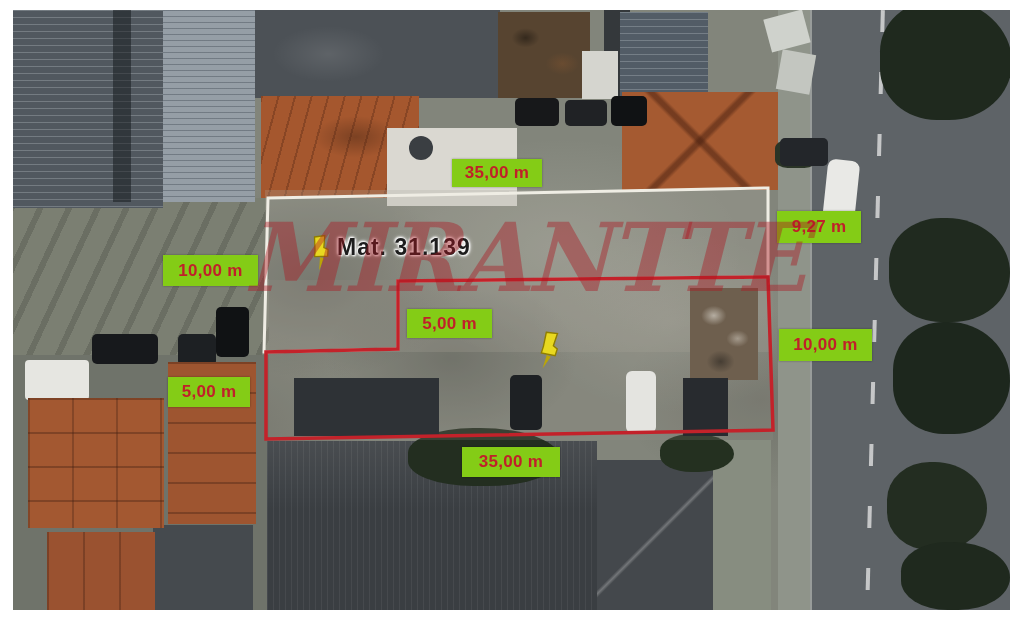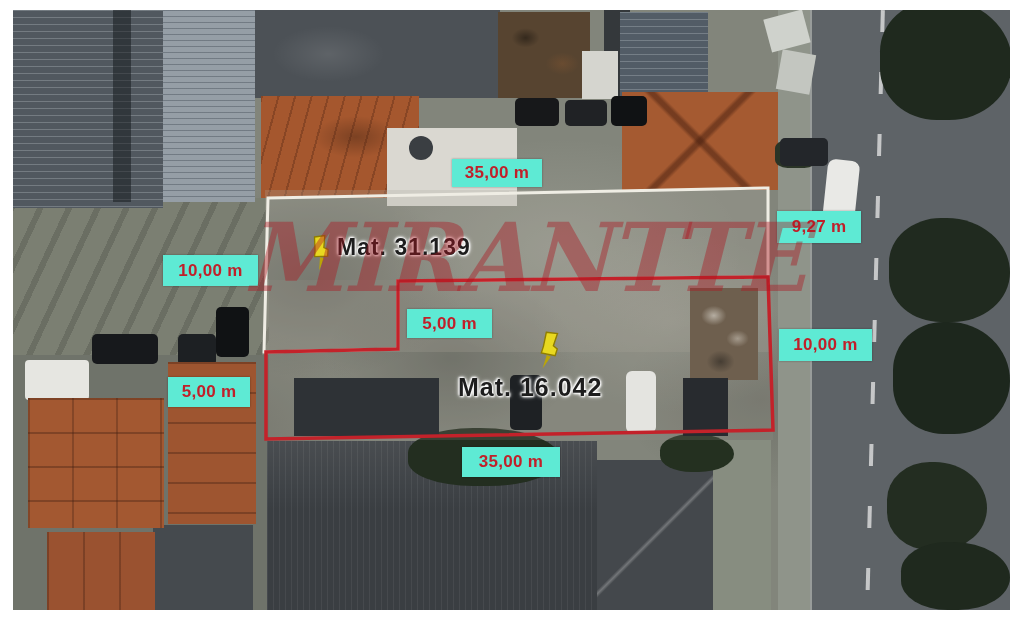--- a/index.html
+++ b/index.html
@@ -11,21 +11,21 @@
   
   .texture{left:0;top:0;width:100%;height:100%;
     background:
       radial-gradient(220px 140px at 30% 45%, rgba(40,42,38,.30), transparent 70%),
       radial-gradient(260px 160px at 55% 40%, rgba(230,228,218,.18), transparent 70%),
       radial-gradient(180px 120px at 44% 58%, rgba(30,32,30,.25), transparent 70%),
       radial-gradient(200px 130px at 66% 52%, rgba(235,232,222,.15), transparent 70%),
       radial-gradient(240px 150px at 20% 70%, rgba(45,48,42,.22), transparent 70%),
       radial-gradient(200px 130px at 75% 65%, rgba(40,40,36,.18), transparent 70%);}
   .ribs-h{background-image:repeating-linear-gradient(180deg, rgba(220,228,232,.25) 0 1px, transparent 1px 7px);}
-  .label{display:flex;align-items:center;justify-content:center;background:#5eead4;
+  .label{display:flex;align-items:center;justify-content:center;background:#84cc16;
          color:#c0202a;font-weight:bold;font-size:17px;letter-spacing:.3px;
          box-shadow:0 0 2px rgba(0,0,0,.35);}
   .matlabel{color:#1d1d1d;font-weight:bold;font-size:23px;letter-spacing:1px;white-space:nowrap;
             text-shadow:0 0 3px #ffffff,0 0 5px #ffffff,1px 1px 2px #ffffff,-1px -1px 2px #ffffff;}
   .car{border-radius:5px;}
   .tree{border-radius:45% 55% 50% 45%;}
   #watermark{left:228px;top:200px;font-family:"DejaVu Serif",serif;font-style:italic;
              font-weight:bold;font-size:95px;line-height:1;white-space:nowrap;
              color:rgba(172,24,34,.42);transform:skewX(-4deg) scaleX(.96);
              letter-spacing:-2px;pointer-events:none;}
@@ -125,21 +125,20 @@
     <svg class="abs" style="left:296px;top:224px;transform:rotate(-8deg);" width="26" height="38" viewBox="0 0 20 28">
       <path d="M6 1 h8 l-2 9 3 2 -1 5 -10 -1 1 -5 z" fill="#e8d820" stroke="#8f7d00" stroke-width="1"></path>
       <path d="M8 17 l-2 10 5 -9 z" fill="#baa508"></path>
     </svg>
     <svg class="abs" style="left:523px;top:320px;transform:rotate(6deg);" width="28" height="42" viewBox="0 0 20 28">
       <path d="M6 1 h8 l-2 9 3 2 -1 5 -10 -1 1 -5 z" fill="#e8d820" stroke="#8f7d00" stroke-width="1"></path>
       <path d="M8 17 l-2 10 5 -9 z" fill="#baa508"></path>
     </svg>
 
     <div class="abs matlabel" style="left:324px;top:224px;">Mat. 31.139</div>
-    <div class="abs matlabel" style="left:445px;top:363px;font-size:25px;">Mat. 16.042</div>
 
     <div class="abs label" style="left:439px;top:149px;width:90px;height:28px;">35,00 m</div>
     <div class="abs label" style="left:764px;top:201px;width:84px;height:32px;">9,27 m</div>
     <div class="abs label" style="left:150px;top:245px;width:95px;height:31px;">10,00 m</div>
     <div class="abs label" style="left:394px;top:299px;width:85px;height:29px;">5,00 m</div>
     <div class="abs label" style="left:766px;top:319px;width:93px;height:32px;">10,00 m</div>
     <div class="abs label" style="left:155px;top:367px;width:82px;height:30px;">5,00 m</div>
     <div class="abs label" style="left:449px;top:437px;width:98px;height:30px;">35,00 m</div>
 
     <div class="abs" id="watermark">MIRANTTE</div>

